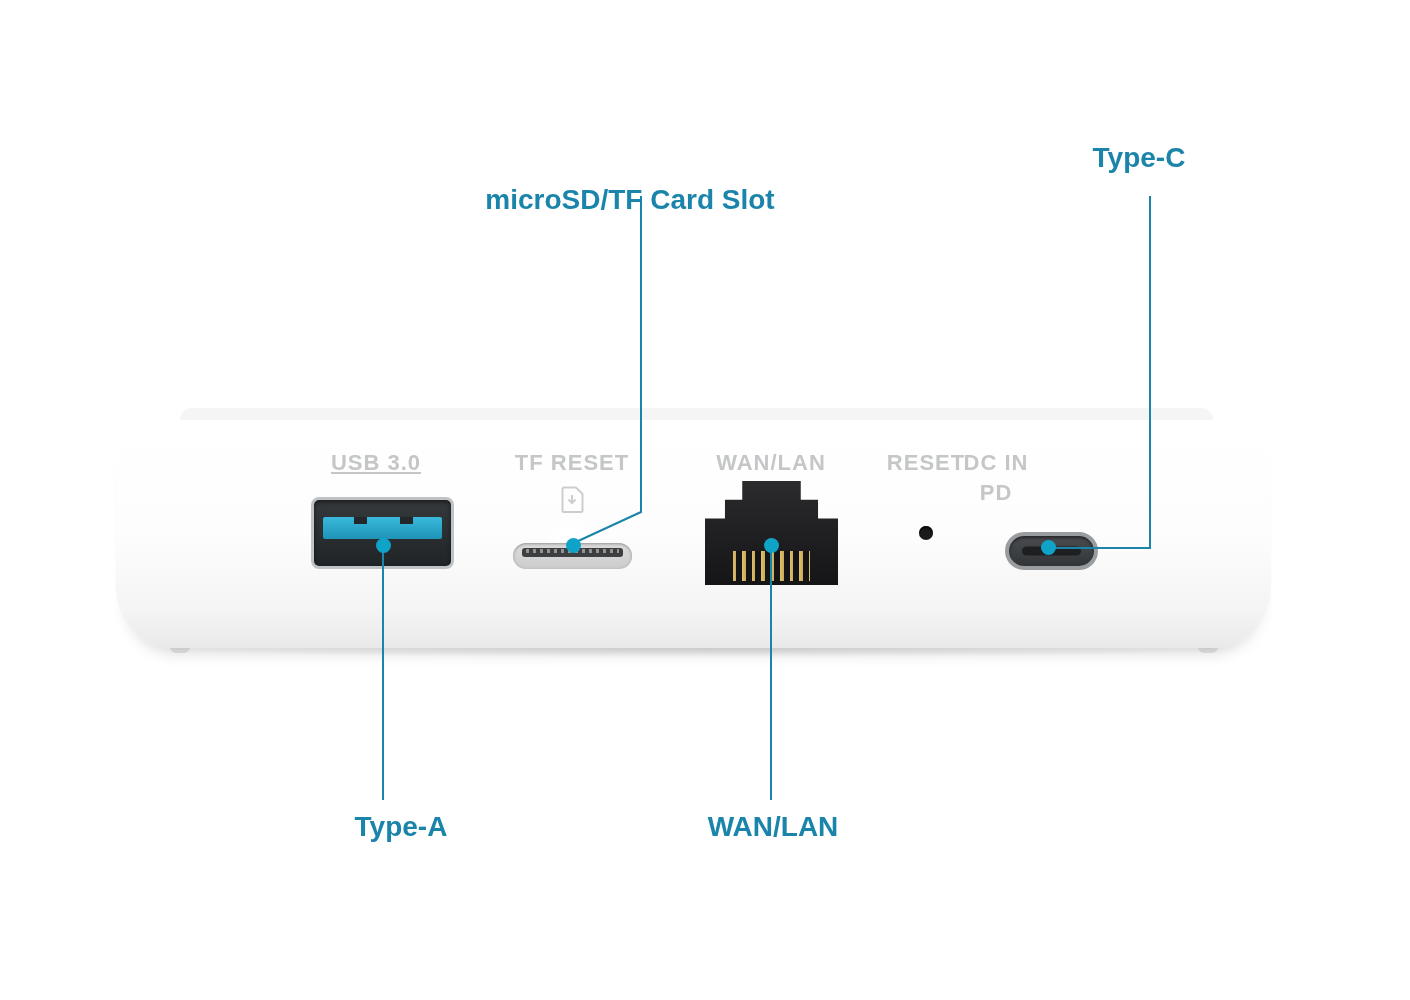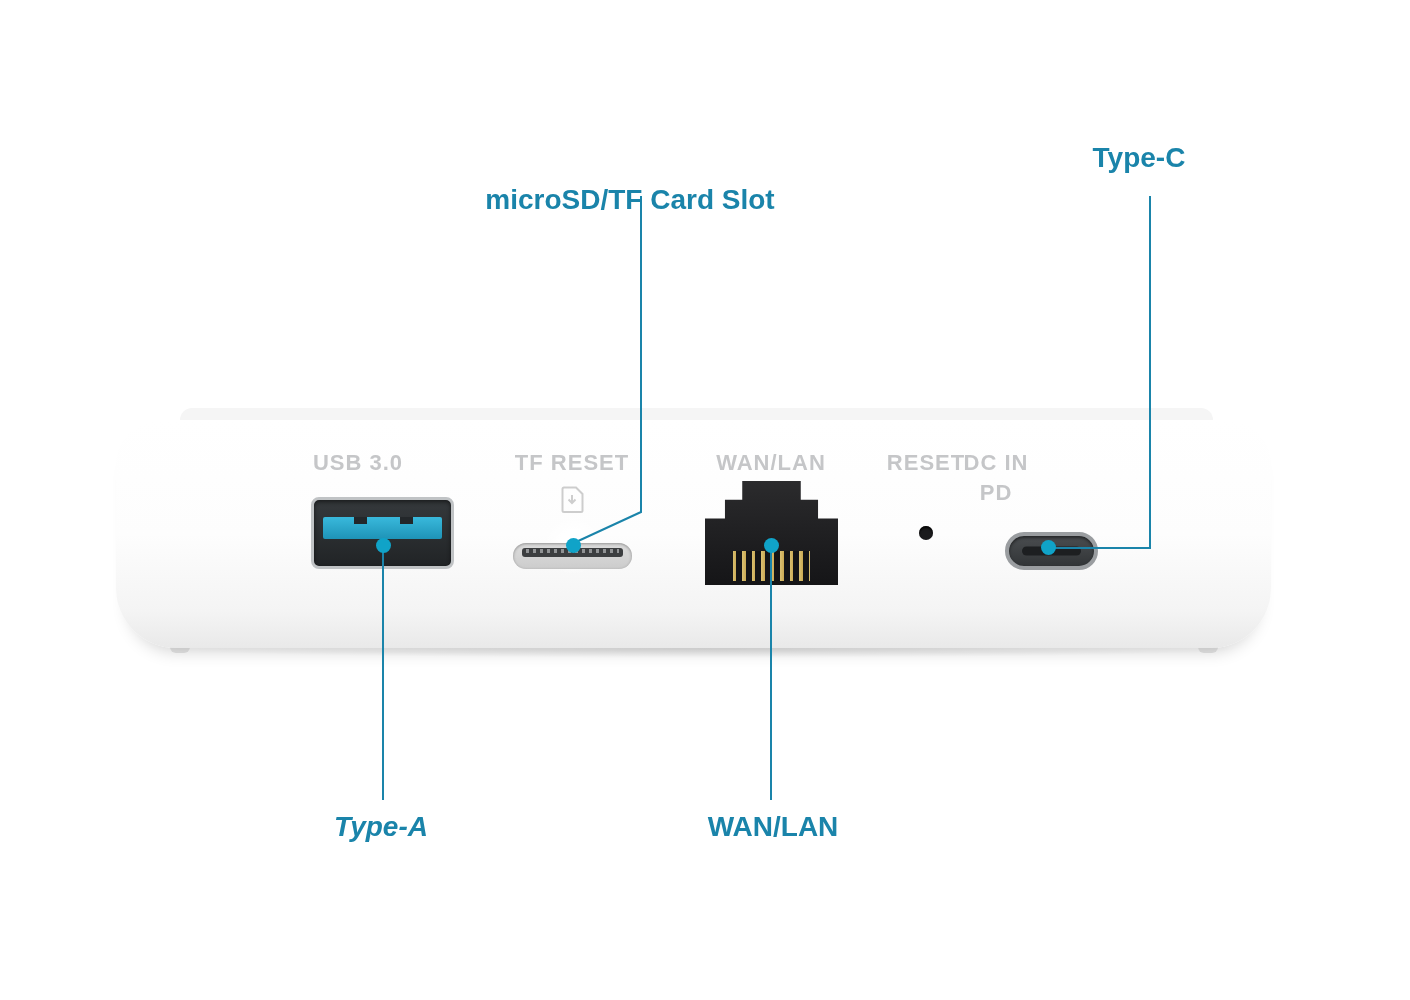--- a/index.html
+++ b/index.html
@@ -32,21 +32,21 @@
     position: absolute; left: 160px; top: 640px; width: 1090px; height: 18px;
     background: radial-gradient(ellipse at center, rgba(0,0,0,0.10) 0%, rgba(0,0,0,0) 70%);
   }
 
   
   .port-label {
     position: absolute; top: 448px; transform: translateX(-50%);
     color: #c5c6c8; font-size: 22px; font-weight: 600; letter-spacing: 1px;
     white-space: nowrap; text-align: center; line-height: 30px;
   }
-  .lbl-usb   { left: 358px; }
+  .lbl-usb   { left: 376px; text-decoration: underline; }
   .lbl-tf    { left: 572px; }
   .lbl-wan   { left: 771px; }
   .lbl-reset { left: 926px; }
   .lbl-dc    { left: 996px; }
 
   
   .usb-port {
     position: absolute; left: 311px; top: 497px; width: 143px; height: 72px;
     box-sizing: border-box; border: 3px solid #c0c3c5; border-radius: 8px;
     background: linear-gradient(180deg, #35393c, #212426);
@@ -122,21 +122,21 @@
   .dot-tf     { left: 566px; top: 538px; }
   .dot-wan    { left: 764px; top: 538px; }
   .dot-type-c { left: 1041px; top: 540px; }
 
   .callout-label {
     position: absolute; transform: translateX(-50%);
     color: #1a84aa; font-size: 28px; font-weight: 600; white-space: nowrap;
   }
   .co-microsd { left: 630px;  top: 170px; margin-top: 14px; }
   .co-type-c  { left: 1139px; top: 142px; }
-  .co-type-a  { left: 381px;  top: 811px; font-style: italic; }
+  .co-type-a  { left: 401px;  top: 811px; }
   .co-wan     { left: 773px;  top: 811px; }
 </style>
 </head>
 <body>
 
 <div class="stage">
 
   <div class="device-top-lip"></div>
   <div class="device-shadow"></div>
   <div class="device-foot foot-left"></div>

